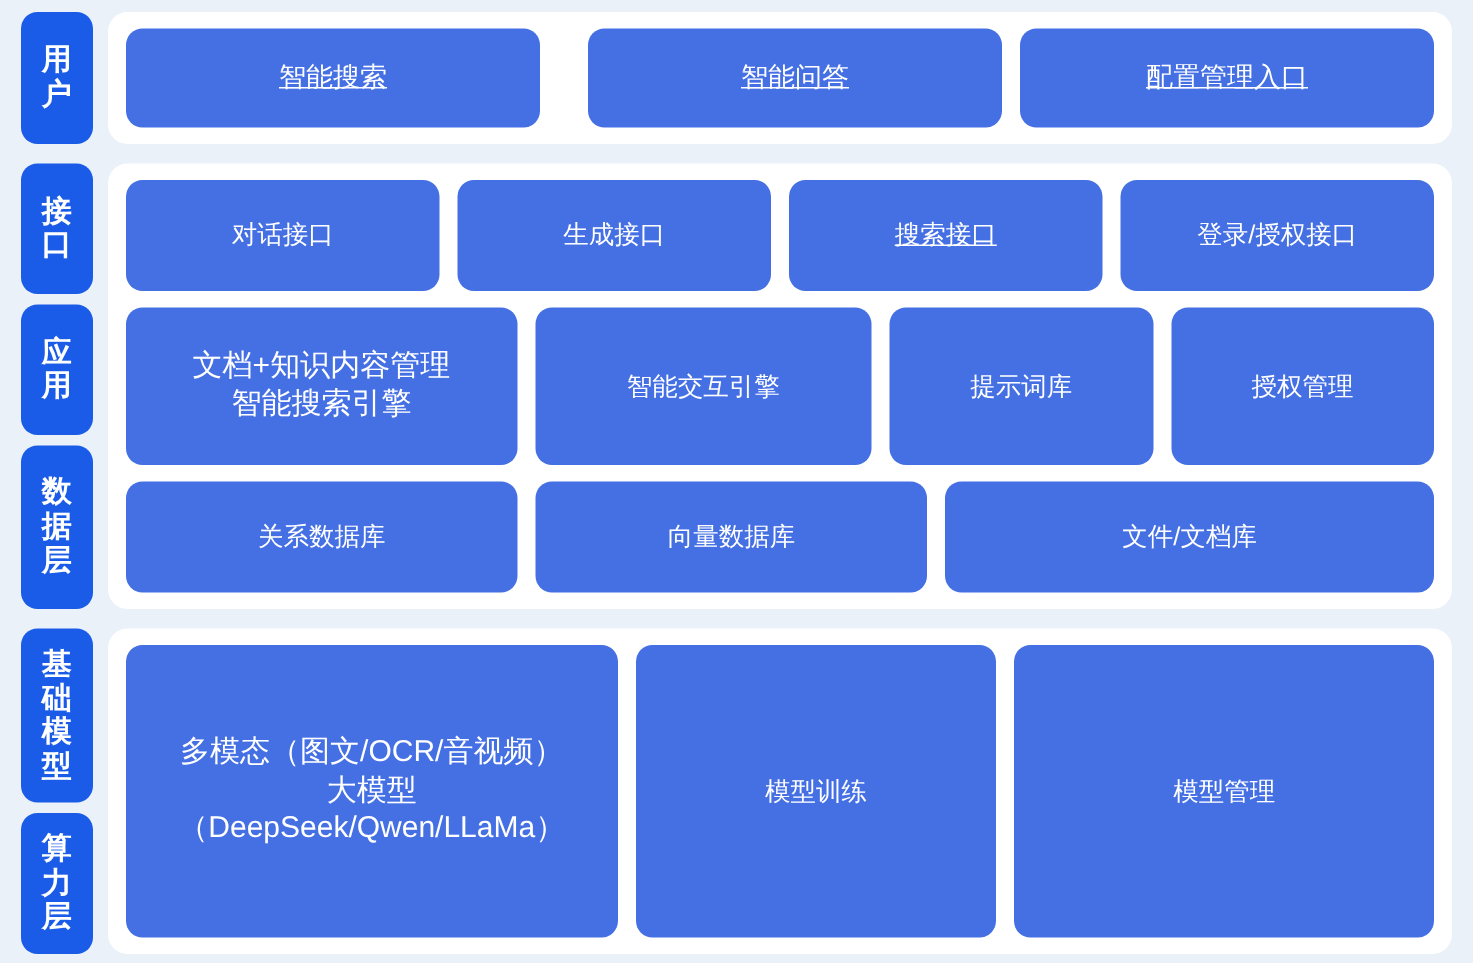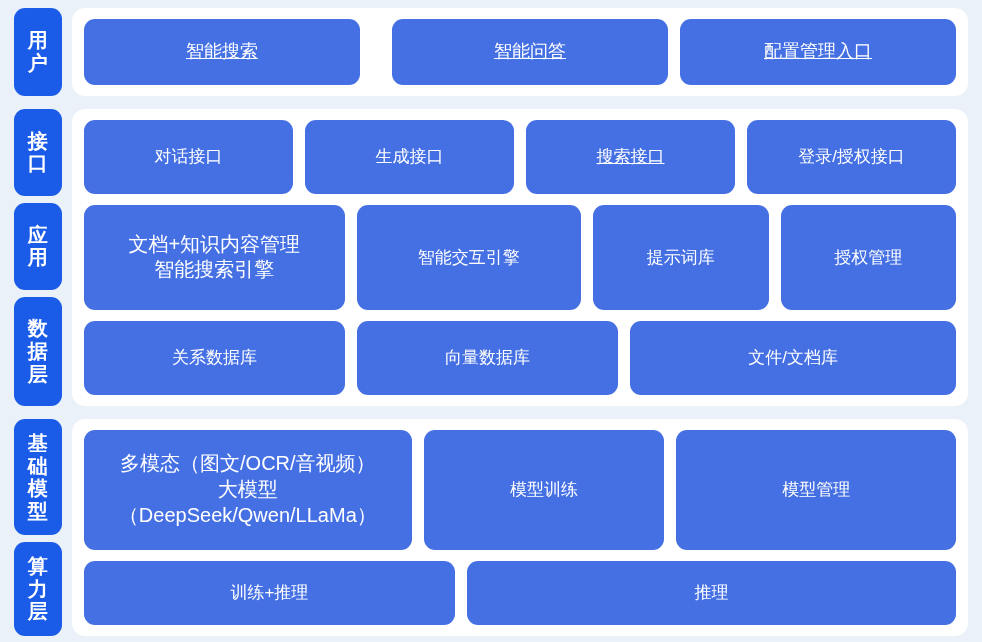--- a/index.html
+++ b/index.html
@@ -156,19 +156,15 @@
           <span>算力层</span>
         </div>
       </div>
       <div class="panel">
         <div class="row">
           <div class="box two-line" style="flex: 1.38 1 0px;">多模态（图文/OCR/音视频）
 大模型（DeepSeek/Qwen/LLaMa）</div>
           <div class="box" style="flex: 1 1 0px;">模型训练</div>
           <div class="box" style="flex: 1.17 1 0px;">模型管理</div>
         </div>
-        <div class="row">
-          <div class="box" style="flex: 1 1 0px;">训练+推理</div>
-          <div class="box" style="flex: 1.33 1 0px;">推理</div>
-        </div>
       </div>
     </div>
   </div>
 
 </body></html>

